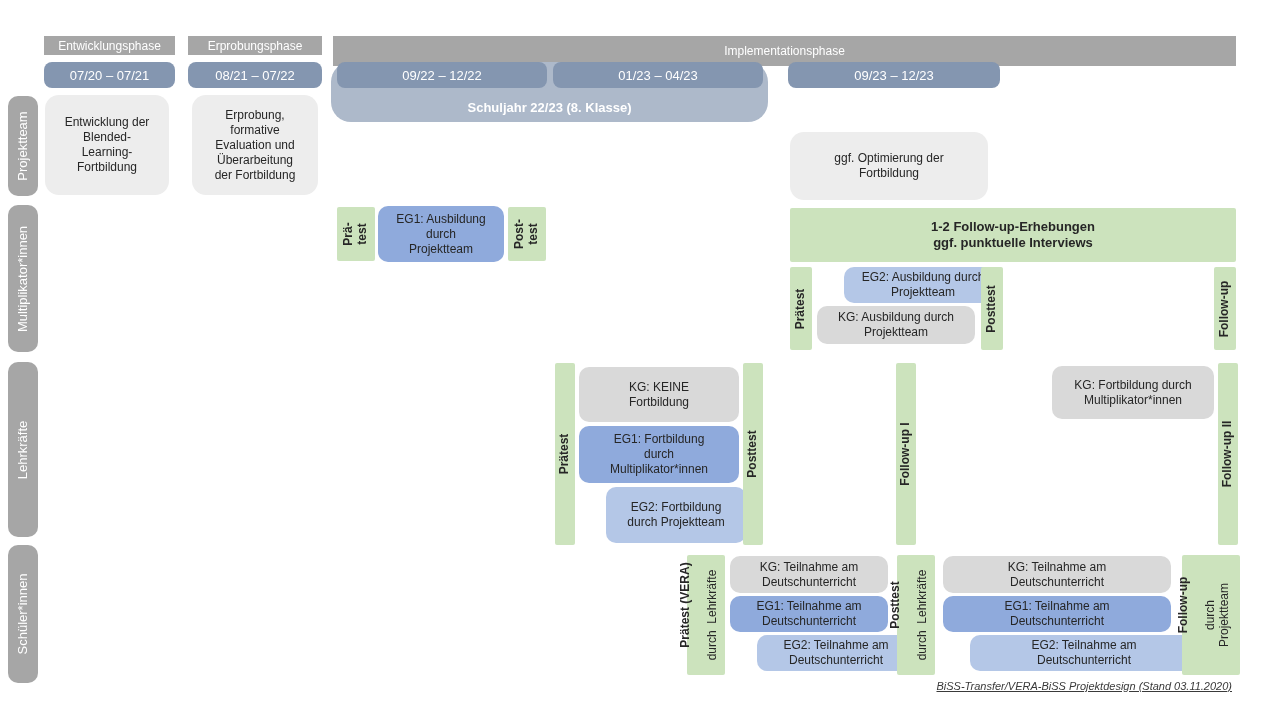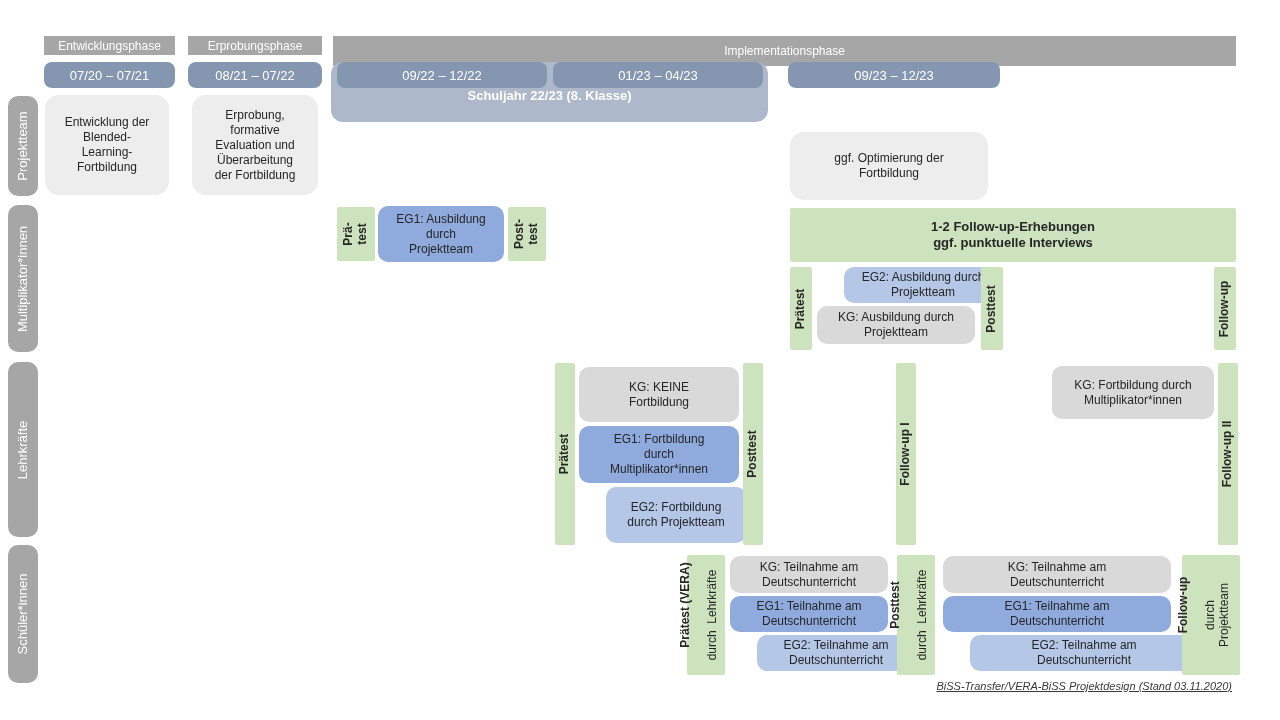--- a/index.html
+++ b/index.html
@@ -6,23 +6,23 @@
   .canvas{position:relative;width:1280px;height:720px;background:#fff;overflow:hidden;
           font-family:"Liberation Sans",sans-serif;color:#262626;}
   .abs{position:absolute;box-sizing:border-box;}
   
   .phase{background:var(--phase-gray,#a6a6a6);color:#fff;font-size:12px;
          display:flex;align-items:center;justify-content:center;}
   
   .date{background:var(--date-blue,#8496b0);color:#fff;font-size:13px;border-radius:8px;
         display:flex;align-items:center;justify-content:center;z-index:3;}
   
-  .syear{background:var(--schoolyear-blue,#adb9ca);border-radius:12px;z-index:1;
+  .syear{background:var(--schoolyear-blue,#adb9ca);border-radius:20px;z-index:1;
          display:flex;align-items:flex-end;justify-content:center;
-         color:#fff;font-weight:bold;font-size:13px;padding-bottom:19px;}
+         color:#fff;font-weight:bold;font-size:13px;padding-bottom:7px;}
   
   .rowlabel{background:var(--phase-gray,#a6a6a6);border-radius:10px;}
   .rowlabel .vtext{color:#fff;font-size:13px;font-weight:normal;}
   
   .cbox{display:flex;align-items:center;justify-content:center;text-align:center;
         font-size:12px;line-height:1.25;white-space:pre-line;border-radius:10px;}
   .graybox{background:var(--light-gray-box,#ededed);border-radius:14px;}
   .kg{background:var(--kg-gray,#d9d9d9);}
   .eg1{background:var(--eg1-blue,#8faadc);}
   .eg2{background:var(--eg2-blue,#b4c7e7);margin-left:27px;}

